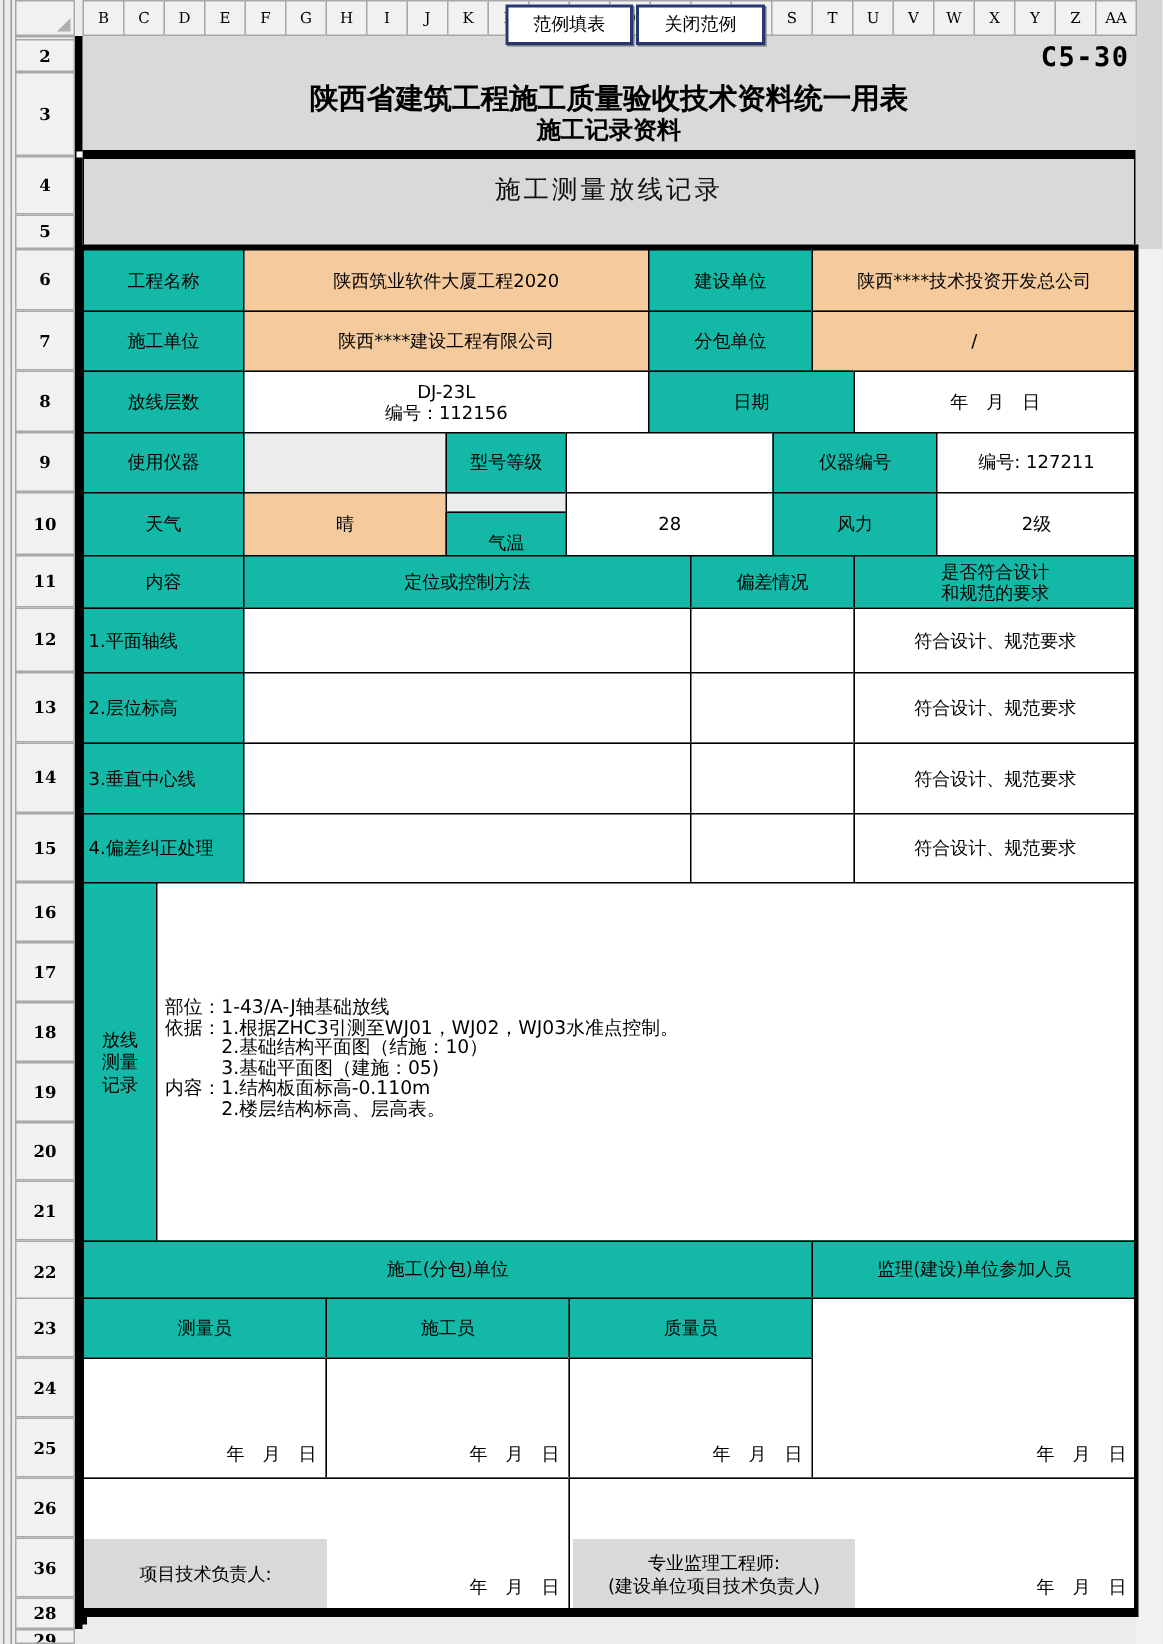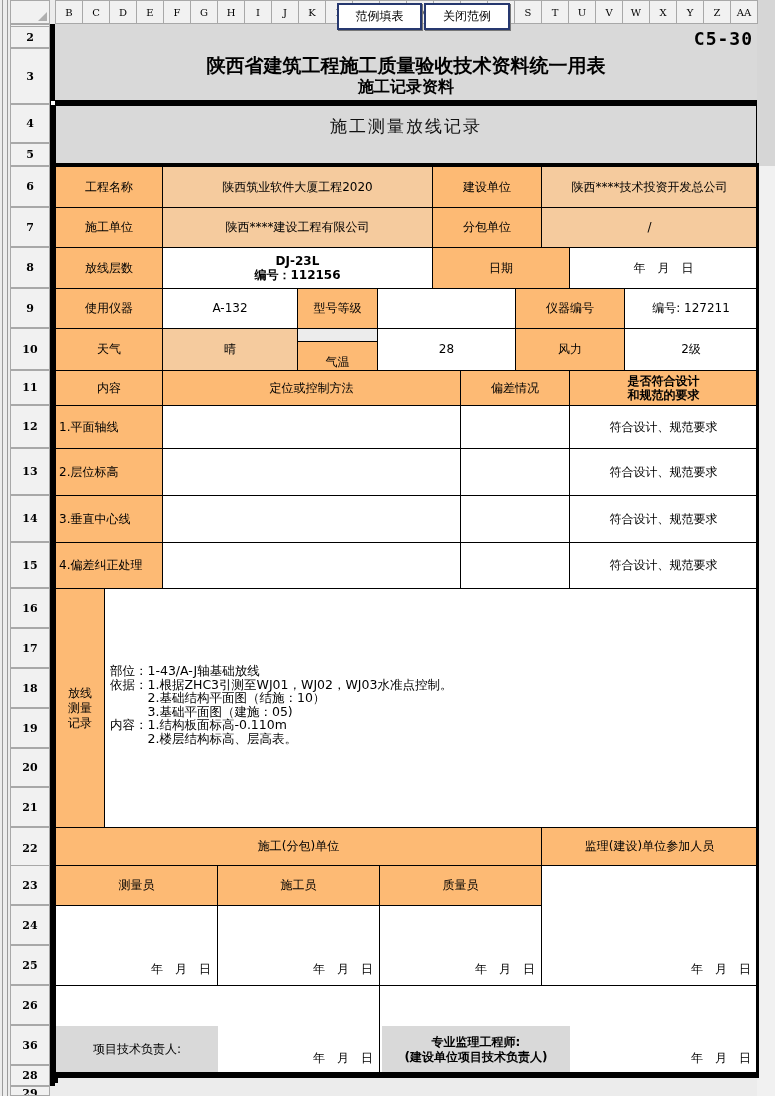--- a/index.html
+++ b/index.html
@@ -16,25 +16,25 @@
          border:1px solid #a8a8a8; display:flex; align-items:center; justify-content:center;
          font-family:"DejaVu Serif","Liberation Serif",serif; font-weight:bold; font-size:11px; }
 
   .btn { position:absolute; top:3px; height:27px; background:#fff; border:2px solid #26386f;
          display:flex; align-items:center; justify-content:center; font-size:12px;
          box-shadow:1px 1px 0 #777; z-index:9; cursor:default; }
 
   .c { position:absolute; border:1px solid #000; background:#fff; display:flex;
        align-items:center; justify-content:center; font-size:12px; text-align:center;
        line-height:1.2; overflow:hidden; }
-  .g { background:#fdba74; }
+  .g { background:#14b8a6; }
   .o { background:#f5cb9e; }
   .lft { justify-content:flex-start; padding-left:3px; text-align:left; }
   .dateBR { align-items:flex-end; justify-content:flex-end; padding:0 6px 9px 0; }
-  .two-line span { display:block;font-weight:bold; }
+  .two-line span { display:block; }
   .pre { white-space:pre-line; }
 
   .titleblock { position:absolute; left:55px; top:24px; width:702px; height:76px; background:#d9d9d9; }
   .code { position:absolute; top:4px; right:4px; font-size:18px; font-weight:600; letter-spacing:1px;
           font-family:"DejaVu Sans Mono","Liberation Mono",monospace; }
   .t1 { position:absolute; top:29px; left:0; width:100%; text-align:center; font-size:19px; font-weight:bold; }
   .t2 { position:absolute; top:53px; left:0; width:100%; text-align:center; font-size:16px; font-weight:bold; }
 
   .thickhr { position:absolute; left:55px; top:100px; width:702px; height:6px; background:#000; }
   .section { position:absolute; left:55px; top:106px; width:702px; height:57px; background:#d9d9d9;
@@ -154,21 +154,20 @@
   <div class="c two-line" style="left:162px;top:247px;width:271px;height:42px">
     <div>
       <span>DJ-23L</span>
       <span>编号：112156</span>
     </div>
   </div>
   <div class="c g" style="left:432px;top:247px;width:138px;height:42px">日期</div>
   <div class="c" style="left:569px;top:247px;width:189px;height:42px">年　月　日</div>
 
   <div class="c g" style="left:55px;top:288px;width:108px;height:41px">使用仪器</div>
-  <div class="c" style="left:162px;top:288px;width:136px;height:41px">A-132</div>
   <div class="c g" style="left:297px;top:288px;width:81px;height:41px" title="型号等级">型号等级</div>
   <div class="c" style="left:377px;top:288px;width:139px;height:41px"></div>
   <div class="c g" style="left:515px;top:288px;width:110px;height:41px">仪器编号</div>
   <div class="c" style="left:624px;top:288px;width:134px;height:41px">编号: 127211</div>
 
   <div class="c g" style="left:55px;top:328px;width:108px;height:43px">天气</div>
   <div class="c o" style="left:162px;top:328px;width:136px;height:43px">晴</div>
   <div class="c g" style="left:297px;top:341px;width:81px;height:43px">气温</div>
   <div class="c" style="left:377px;top:328px;width:139px;height:43px">28</div>
   <div class="c g" style="left:515px;top:328px;width:110px;height:43px">风力</div>

